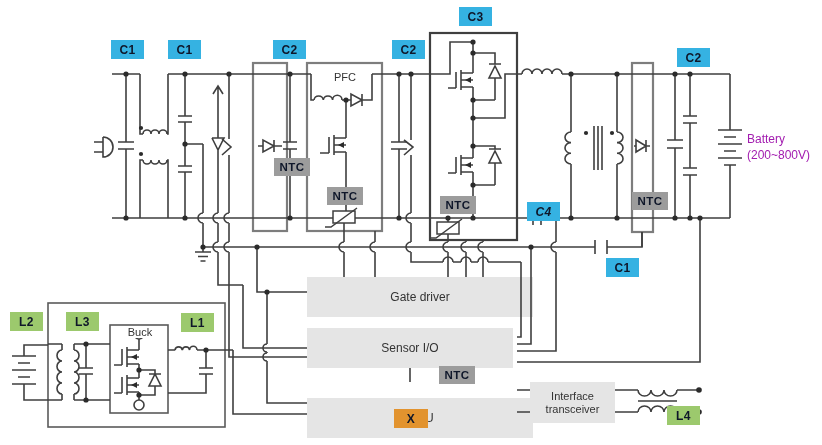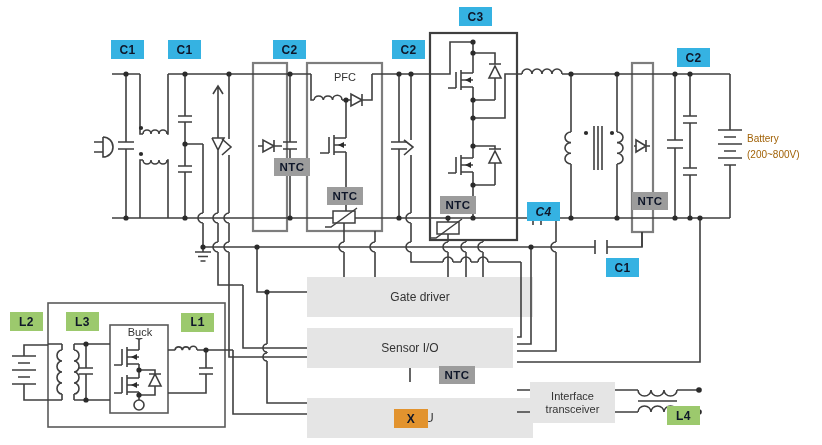--- a/index.html
+++ b/index.html
@@ -8,21 +8,21 @@
   #stage svg{position:absolute;left:0;top:0;z-index:2;}
   .cblock{position:absolute;background:#e5e5e5;display:flex;align-items:center;justify-content:center;
           color:#333;font-size:12px;z-index:1;text-align:center;line-height:13px;}
   .badge{position:absolute;z-index:3;display:flex;align-items:center;justify-content:center;
          color:#0f172a;font-weight:bold;font-size:12px;letter-spacing:.4px;height:19px;min-width:33px;}
   .badge.cyan{background:#35b2e2;}
   .badge.green{background:#9cc96d;}
   .badge.grey{background:#9c9c9c;height:18px;min-width:36px;font-size:11.5px;}
   .badge.orange{background:#e2932e;width:34px;}
   .freelabel{position:absolute;z-index:3;color:#333;font-size:11px;text-align:center;}
-  .batlabel{position:absolute;z-index:3;color:#a16207;font-size:10px;line-height:16px;text-align:left;}
+  .batlabel{position:absolute;z-index:3;color:#a21caf;font-size:12px;line-height:16px;text-align:left;}
 </style>
 </head>
 <body>
 
 <div id="stage">
 
   <div class="cblock" style="left:307px;top:277px;width:226px;height:40px;">
     <span>Gate driver</span>
   </div>
   <div class="cblock" style="left:307px;top:328px;width:206px;height:40px;">
@@ -235,21 +235,21 @@
   <div class="badge cyan" style="left:606px;top:258px;">
       <span>C1</span>
     </div>
 
   <div class="badge green" style="left:10px;top:312px;">
       <span>L2</span>
     </div>
   <div class="badge green" style="left:66px;top:312px;">
       <span>L3</span>
     </div>
-  <div class="badge green" style="left:181px;top:313px;font-family:Liberation Mono, monospace;">
+  <div class="badge green" style="left:181px;top:313px;">
       <span>L1</span>
     </div>
   <div class="badge green" style="left:667px;top:366px;margin-top:40px;">
       <span>L4</span>
     </div>
 
   <div class="badge grey" style="left:274px;top:158px;">
       <span>NTC</span>
     </div>
   <div class="badge grey" style="left:327px;top:187px;">

